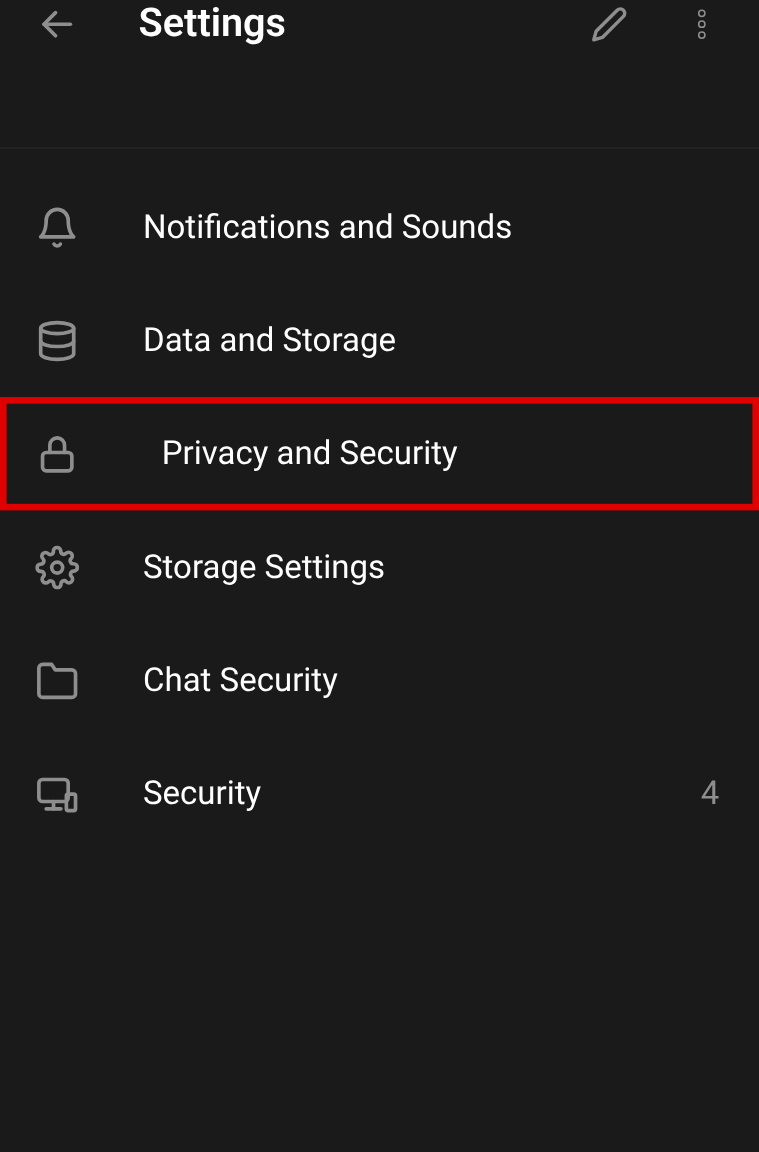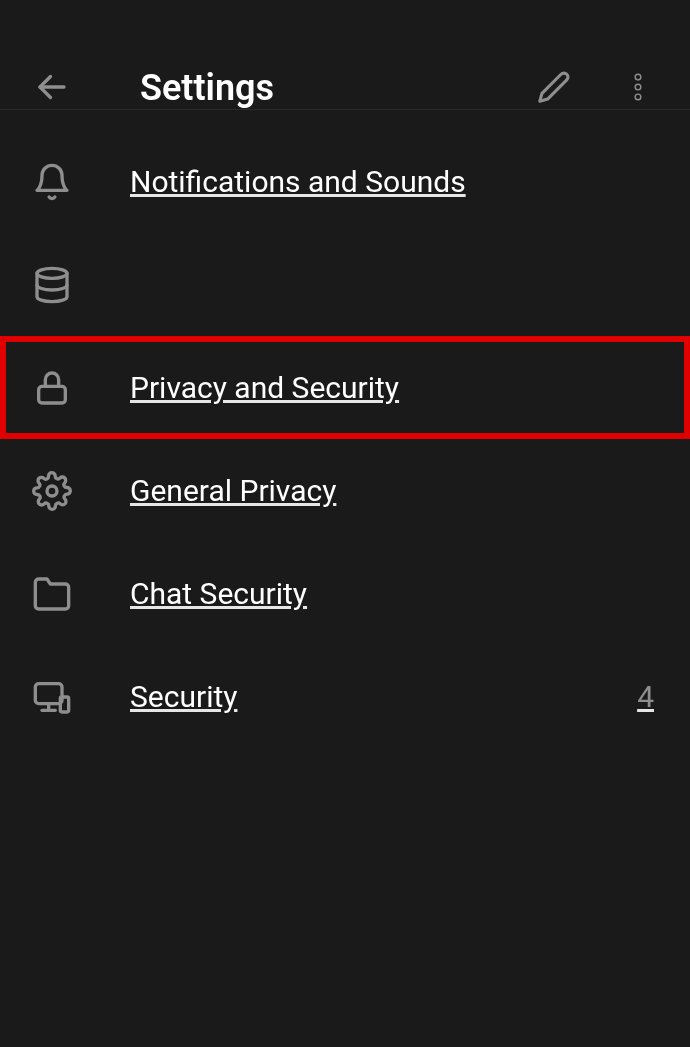--- a/index.html
+++ b/index.html
@@ -10,25 +10,24 @@
     body {
       width: 690px;
       height: 1047px;
       background: #1a1a1a;
       font-family: -apple-system, BlinkMacSystemFont, "Segoe UI", Roboto, sans-serif;
       color: #e6e6e6;
       overflow: hidden;
     }
     .header {
       display: flex;
-      align-items: flex-end;
-      height: 110px;
+      align-items: flex-start;
+      height: 135px;
       padding: 0 30px;
       border-bottom: 1px solid #2a2a2a;
-      gap: 14px;
     }
     .back-btn {
       width: 44px;
       height: 44px;
       display: flex;
       align-items: center;
       justify-content: center;
       cursor: pointer;
     }
     .title {
@@ -46,33 +45,33 @@
     .icon-btn {
       width: 44px;
       height: 44px;
       display: flex;
       align-items: center;
       justify-content: center;
       cursor: pointer;
     }
     .list {
       padding-top: 20px;
-      text-decoration: underline;
     }
     .list-item {
       display: flex;
       align-items: center;
       height: 103px;
       padding: 0 30px;
       cursor: pointer;
       position: relative;
     }
     .list-item.highlighted {
       outline: 6px solid #e00000;
       outline-offset: -6px;
+      gap: 17px;
     }
     .item-icon {
       width: 44px;
       height: 44px;
       display: flex;
       align-items: center;
       justify-content: center;
       color: #8e8e8e;
       flex-shrink: 0;
     }
@@ -133,40 +132,41 @@
   </div>
 
   <div class="list-item">
     <div class="item-icon">
       <svg width="40" height="40" viewBox="0 0 24 24" stroke-width="2" stroke-linecap="round" stroke-linejoin="round">
         <ellipse cx="12" cy="5" rx="9" ry="3"></ellipse>
         <path d="M21 12c0 1.66-4 3-9 3s-9-1.34-9-3"></path>
         <path d="M3 5v14c0 1.66 4 3 9 3s9-1.34 9-3V5"></path>
       </svg>
     </div>
+    <div class="item-label">Data and Storage</div>
   </div>
 
   <div class="list-item highlighted">
     <div class="item-icon">
       <svg width="40" height="40" viewBox="0 0 24 24" stroke-width="2" stroke-linecap="round" stroke-linejoin="round">
         <rect x="4" y="11" width="16" height="10" rx="2" ry="2"></rect>
         <path d="M8 11V7a4 4 0 0 1 8 0v4"></path>
       </svg>
     </div>
     <div class="item-label">Privacy and Security</div>
   </div>
 
   <div class="list-item">
     <div class="item-icon">
       <svg width="40" height="40" viewBox="0 0 24 24" stroke-width="2" stroke-linecap="round" stroke-linejoin="round">
         <circle cx="12" cy="12" r="3"></circle>
         <path d="M19.4 15a1.65 1.65 0 0 0 .33 1.82l.06.06a2 2 0 0 1 0 2.83 2 2 0 0 1-2.83 0l-.06-.06a1.65 1.65 0 0 0-1.82-.33 1.65 1.65 0 0 0-1 1.51V21a2 2 0 0 1-4 0v-.09a1.65 1.65 0 0 0-1-1.51 1.65 1.65 0 0 0-1.82.33l-.06.06a2 2 0 0 1-2.83 0 2 2 0 0 1 0-2.83l.06-.06a1.65 1.65 0 0 0 .33-1.82 1.65 1.65 0 0 0-1.51-1H3a2 2 0 0 1 0-4h.09a1.65 1.65 0 0 0 1.51-1 1.65 1.65 0 0 0-.33-1.82l-.06-.06a2 2 0 0 1 0-2.83 2 2 0 0 1 2.83 0l.06.06a1.65 1.65 0 0 0 1.82.33h0a1.65 1.65 0 0 0 1-1.51V3a2 2 0 0 1 4 0v.09a1.65 1.65 0 0 0 1 1.51h0a1.65 1.65 0 0 0 1.82-.33l.06-.06a2 2 0 0 1 2.83 0 2 2 0 0 1 0 2.83l-.06.06a1.65 1.65 0 0 0-.33 1.82v0a1.65 1.65 0 0 0 1.51 1H21a2 2 0 0 1 0 4h-.09a1.65 1.65 0 0 0-1.51 1z"></path>
       </svg>
     </div>
-    <div class="item-label">General Privacy</div>
+    <div class="item-label">Storage Settings</div>
   </div>
 
   <div class="list-item">
     <div class="item-icon">
       <svg width="40" height="40" viewBox="0 0 24 24" stroke-width="2" stroke-linecap="round" stroke-linejoin="round">
         <path d="M22 19a2 2 0 0 1-2 2H4a2 2 0 0 1-2-2V5a2 2 0 0 1 2-2h5l2 3h9a2 2 0 0 1 2 2z"></path>
       </svg>
     </div>
     <div class="item-label">Chat Security</div>
   </div>

